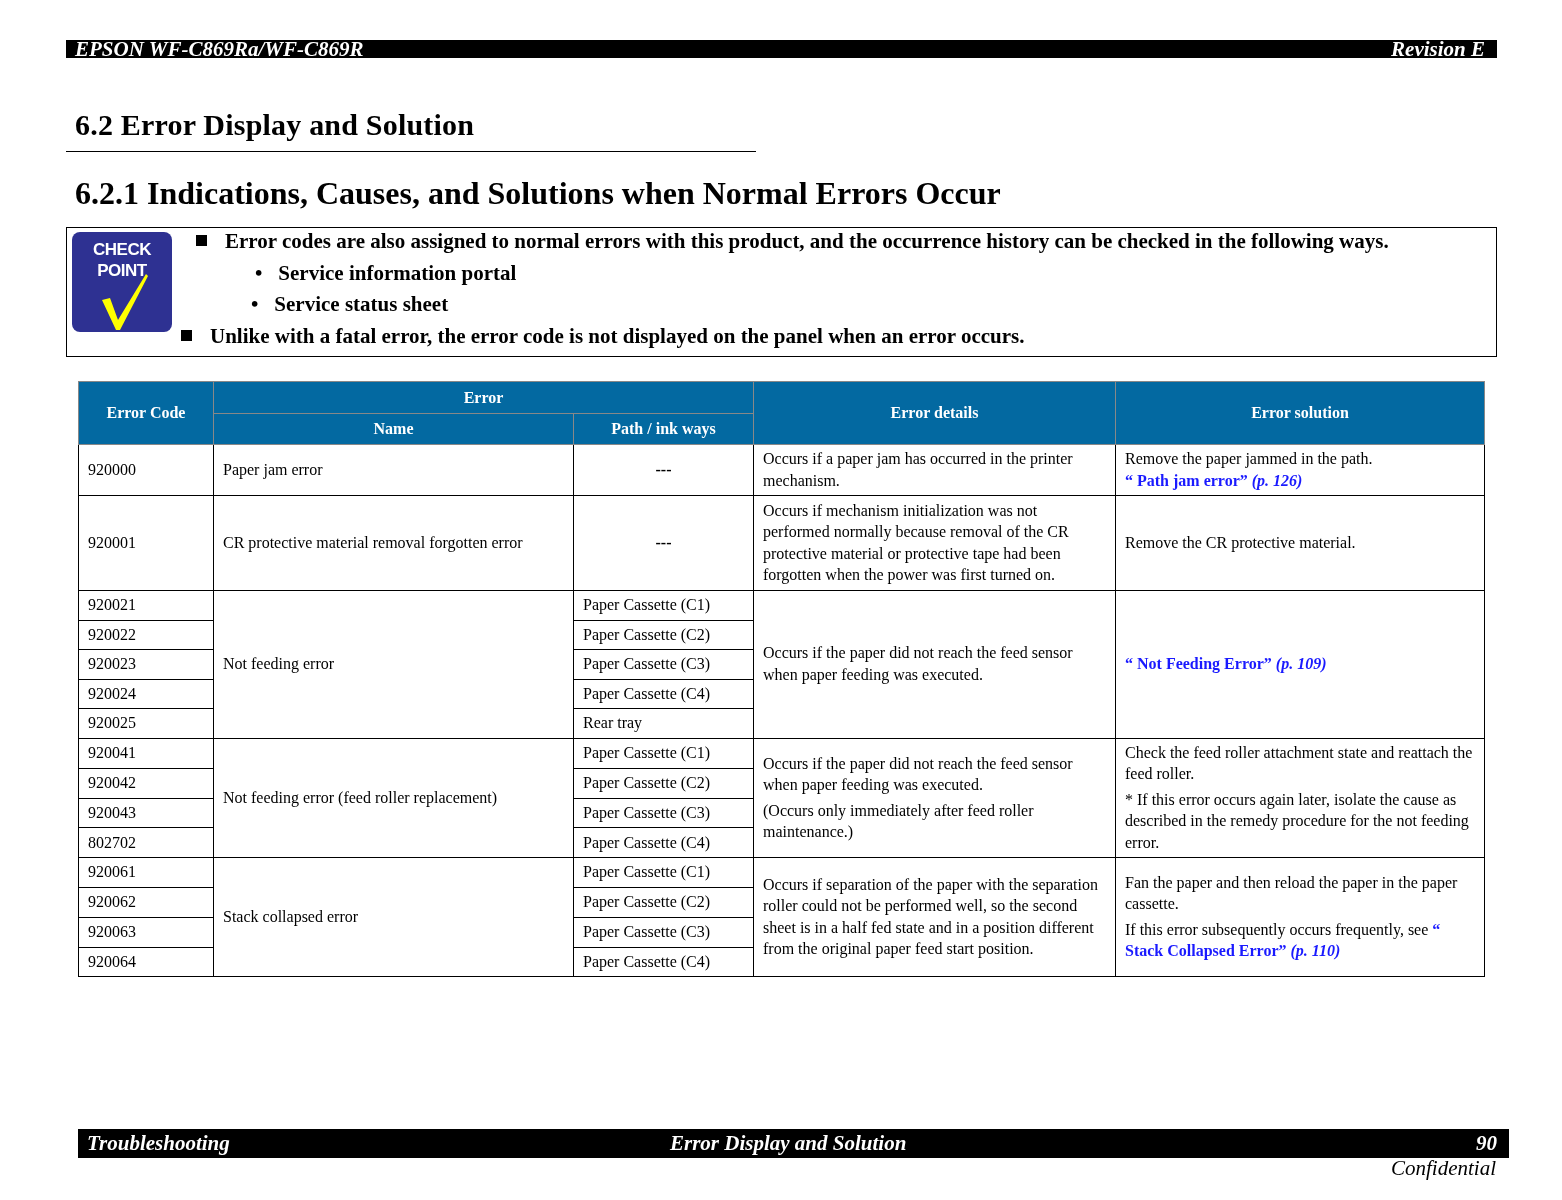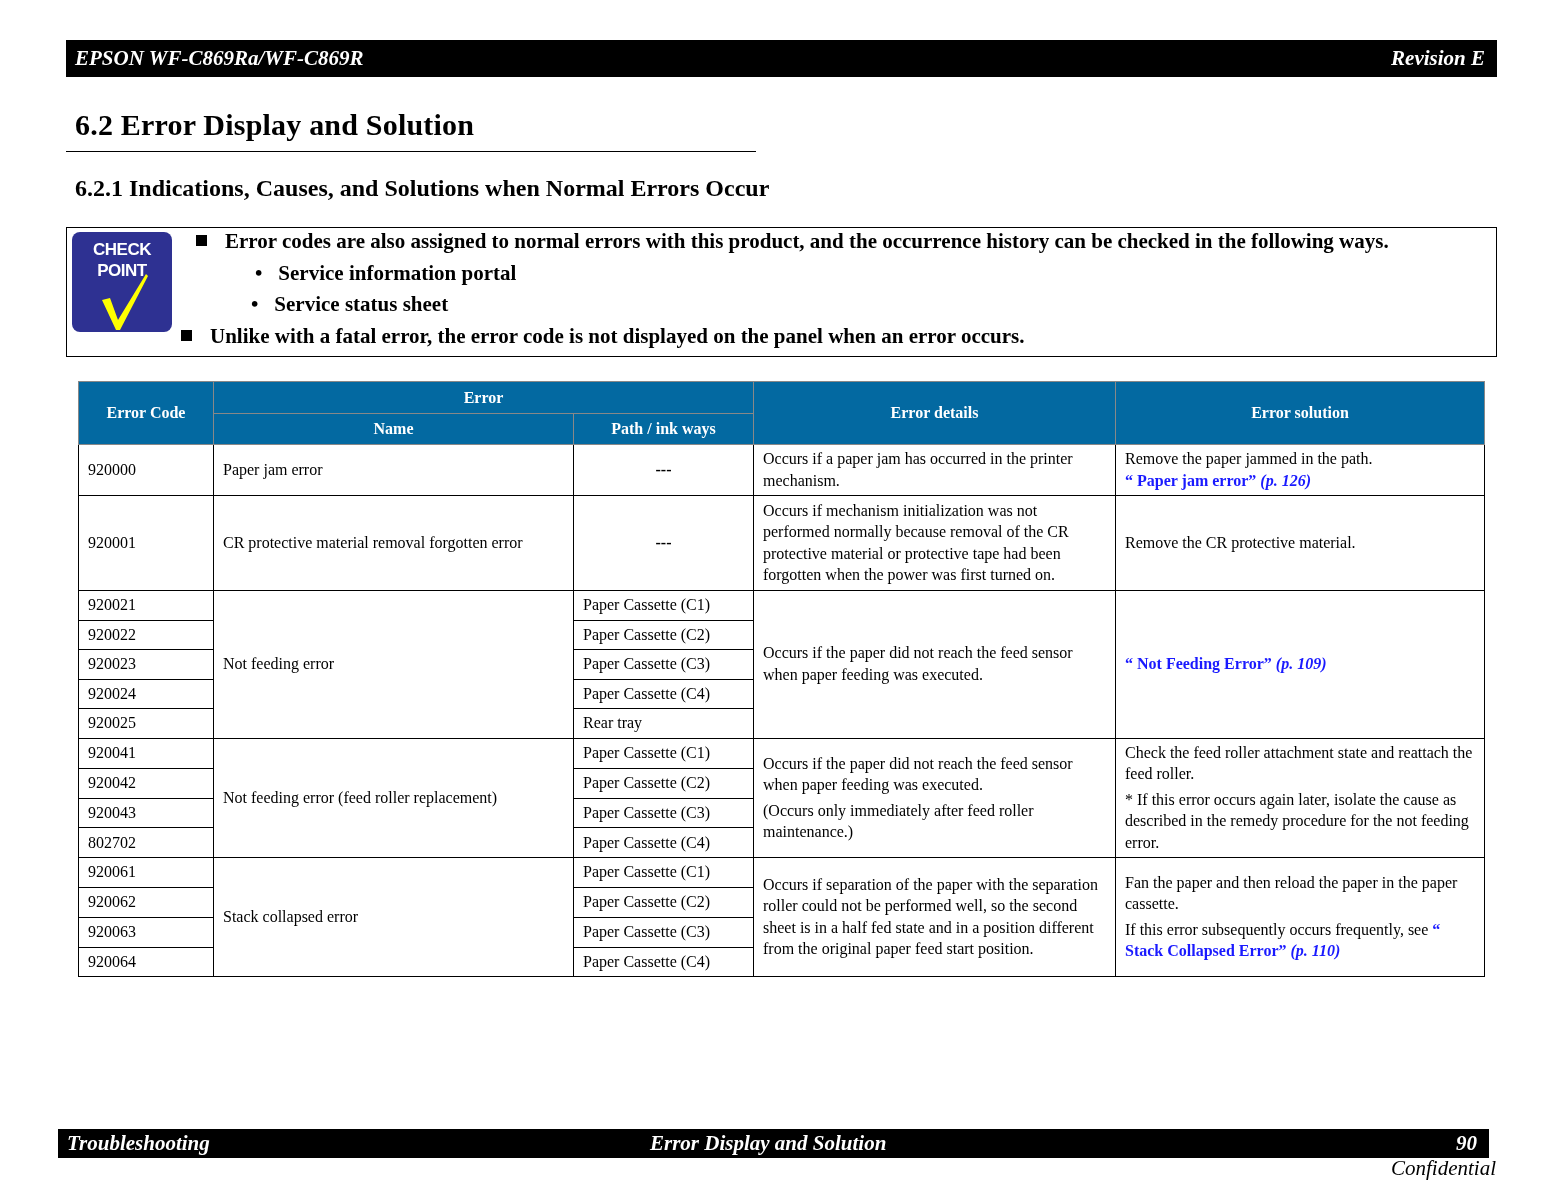--- a/index.html
+++ b/index.html
@@ -1,32 +1,32 @@
 <!DOCTYPE html>
 <html><head>
   <meta charset="utf-8">
   <style>
     html, body { margin: 0; padding: 0; background: #ffffff; }
     body {
       width: 1562px; height: 1200px; position: relative; overflow: hidden;
       font-family: "Liberation Serif", "DejaVu Serif", serif; color: #000;
     }
     .topbar {
-      position: absolute; left: 66px; top: 40px; width: 1431px; height: 37px;
+      position: absolute; left: 66px; top: 40px; width: 1431px; height: 18px;
       background: #000; color: #fff; display: flex; align-items: center;
       justify-content: space-between; box-sizing: border-box; padding: 0 12px 0 9px;
       font-style: italic; font-weight: bold; font-size: 21px;
     }
     .h1 {
       position: absolute; left: 75px; top: 108px; font-weight: bold; font-size: 30px;
       letter-spacing: 0.2px;
     }
     .h1-rule { position: absolute; left: 66px; top: 151px; width: 690px; height: 1px; background: #000; }
     .h2 {
-      position: absolute; left: 75px; top: 175px; font-weight: bold; font-size: 24px;
+      position: absolute; left: 75px; top: 175px; font-weight: bold; font-size: 32px;
     }
     .checkbox {
       position: absolute; left: 66px; top: 227px; width: 1431px; height: 130px;
       border: 1px solid #000; box-sizing: border-box;
     }
     .cp-icon {
       position: absolute; left: 5px; top: 4px; width: 100px; height: 100px;
       background: #2e3192; border-radius: 8px;
     }
     .cp-text {
@@ -53,21 +53,21 @@
       line-height: 21.5px;
     }
     td.code { padding-left: 9px; }
     td.center { text-align: center; font-weight: bold; }
     td.path { padding-left: 9px; }
     .link { color: #1a1aff; font-weight: bold; }
     .link-page { color: #1a1aff; font-weight: bold; font-style: italic; }
     .para-gap { margin-top: 4px; }
 
     .bottombar {
-      position: absolute; left: 58px; top: 1129px; width: 1431px; height: 29px;
+      position: absolute; left: 78px; top: 1129px; width: 1431px; height: 29px;
       background: #000; color: #fff; box-sizing: border-box;
       font-style: italic; font-weight: bold; font-size: 21px;
     }
     .bottombar span { position: absolute; top: 2px; }
     .confidential {
       position: absolute; right: 66px; top: 1156px; font-style: italic; font-size: 21px;
     }
   </style>
 </head>
 <body>
@@ -129,21 +129,21 @@
   </thead>
   <tbody>
 
     <tr style="height:51px">
       <td class="code">920000</td>
       <td>Paper jam error</td>
       <td class="center">---</td>
       <td>Occurs if a paper jam has occurred in the printer mechanism.</td>
       <td>
         <div>Remove the paper jammed in the path.</div>
-        <div><a class="link">“ Paper jam error”</a> <a class="link-page">(p. 126)</a></div>
+        <div><a class="link">“ Path jam error”</a> <a class="link-page">(p. 126)</a></div>
       </td>
     </tr>
 
     <tr style="height:95px">
       <td class="code">920001</td>
       <td>CR protective material removal forgotten error</td>
       <td class="center">---</td>
       <td>Occurs if mechanism initialization was not performed normally because removal of the CR protective material or protective tape had been forgotten when the power was first turned on.</td>
       <td>Remove the CR protective material.</td>
     </tr>

